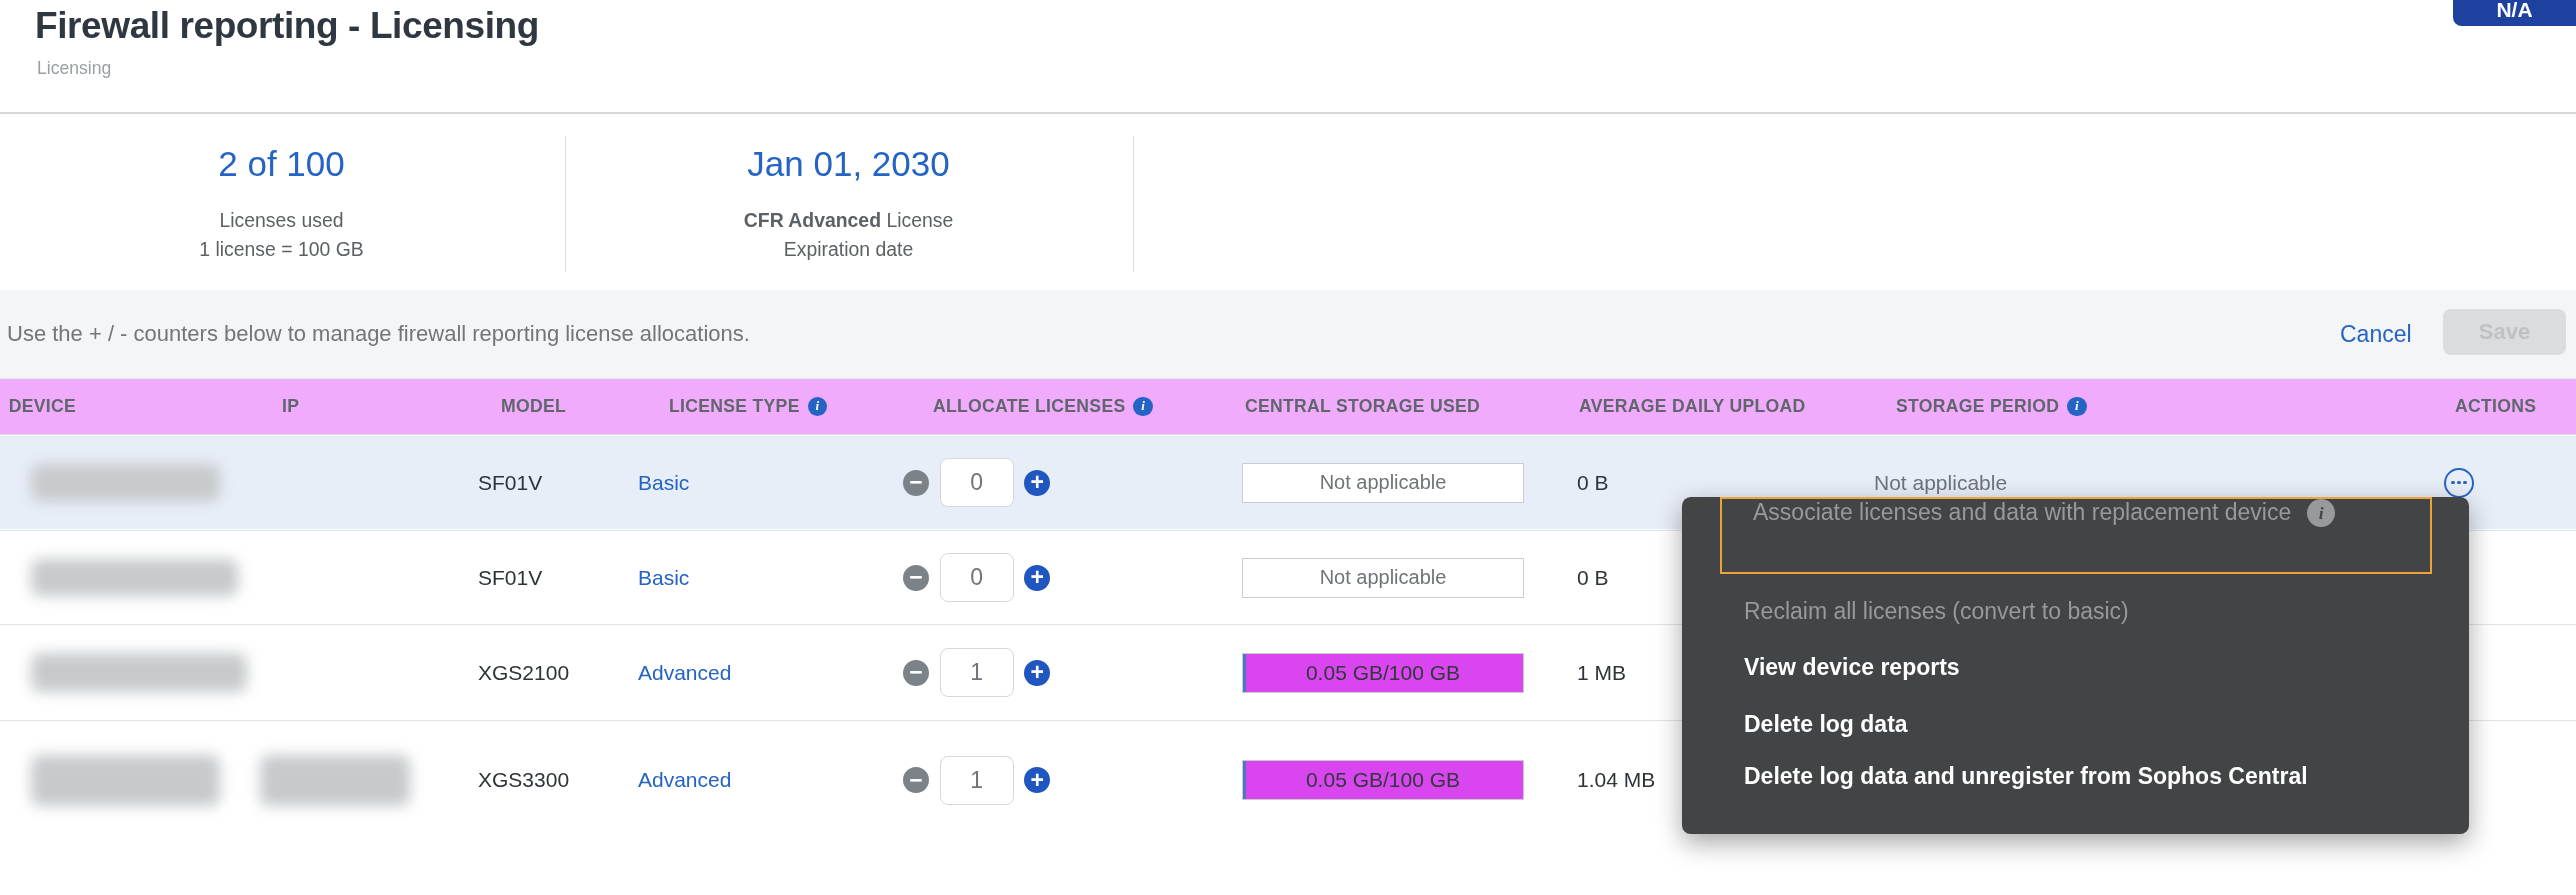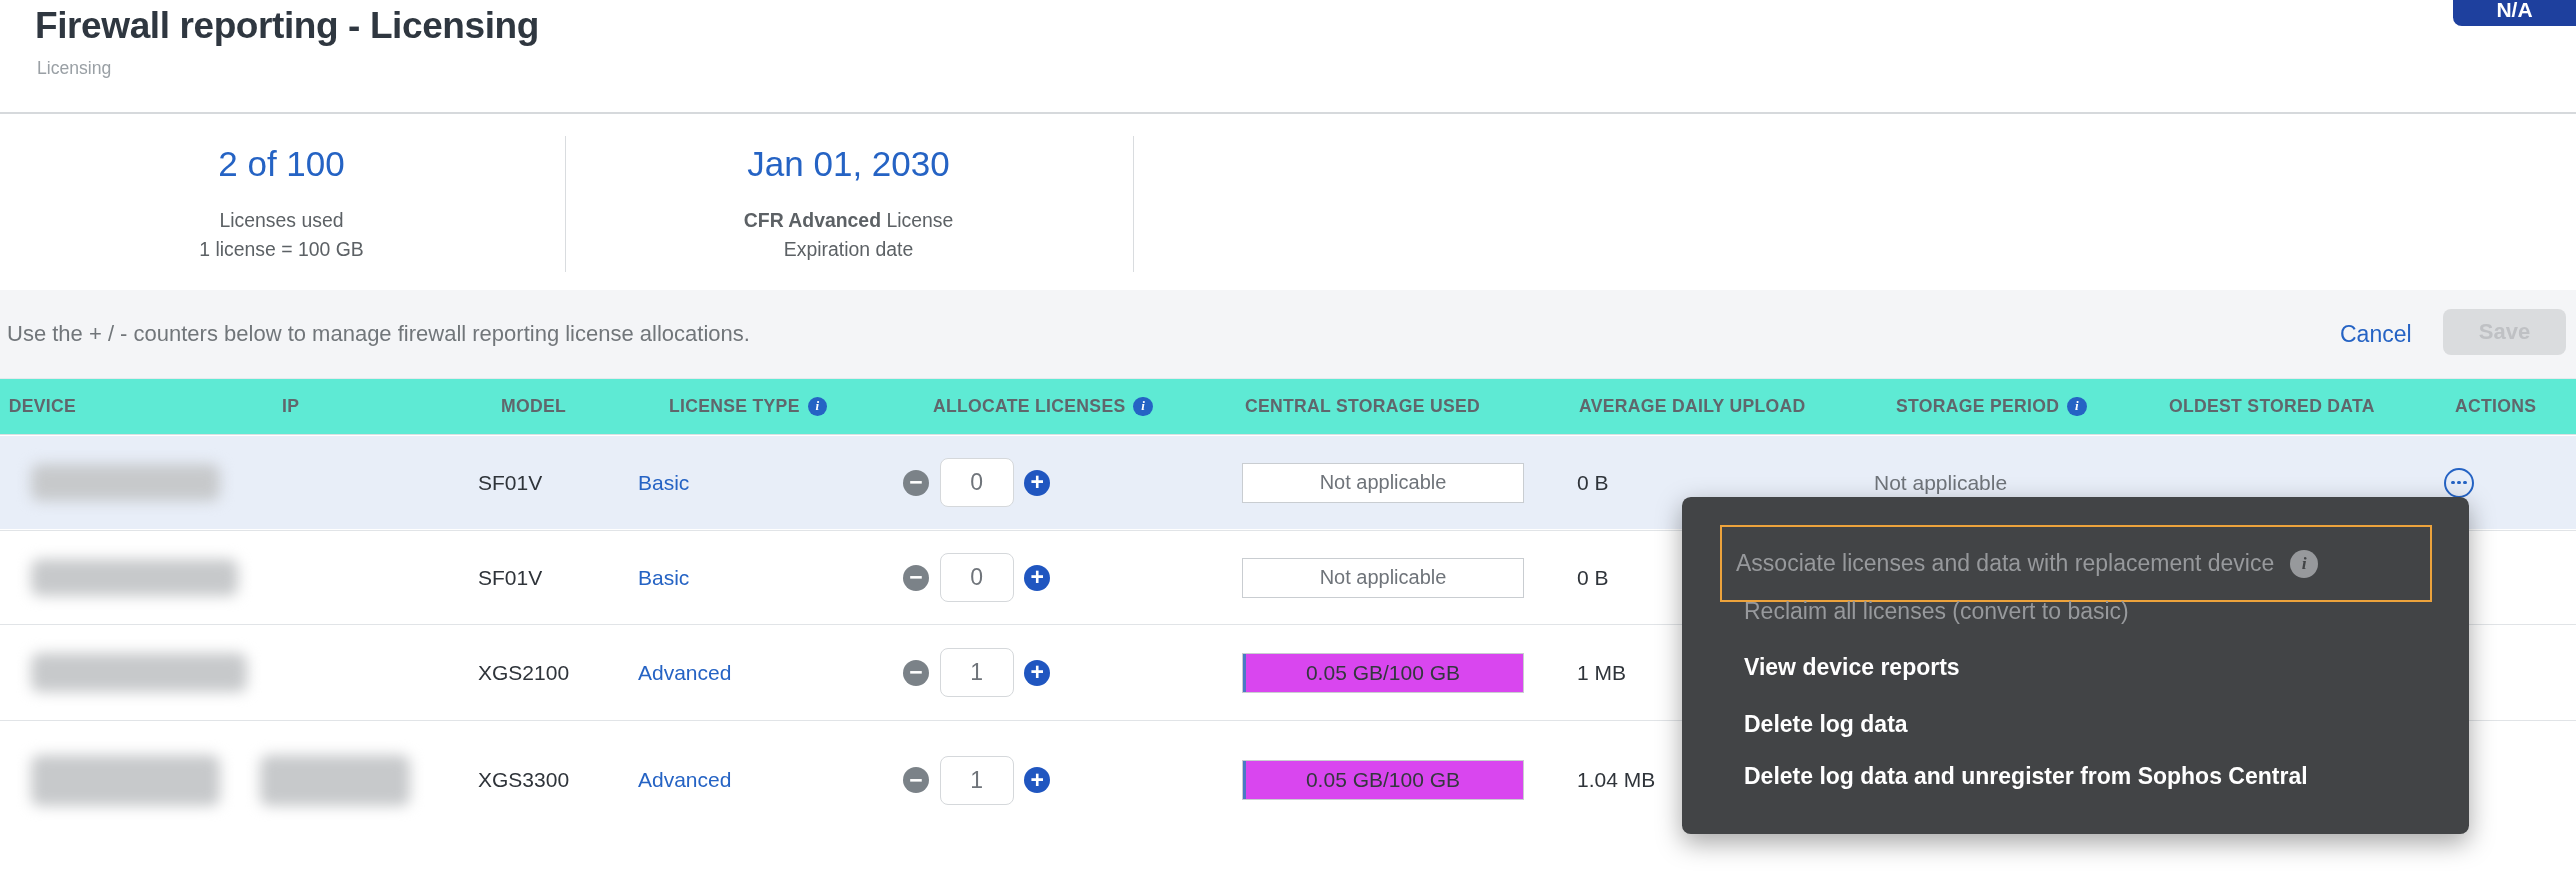--- a/index.html
+++ b/index.html
@@ -20,21 +20,21 @@
   .stat-value { font-size:35px; font-weight:500; color:var(--accent); line-height:1.2; }
   .stat-label { font-size:19.4px; color:#5c6165; margin-top:21px; line-height:1.5; }
 
   
   .toolbar { position:absolute; left:0; top:290px; width:2576px; height:88px; background:#f4f5f7; }
   .instruction { position:absolute; left:7px; top:0; height:100%; display:flex; align-items:center; font-size:22px; color:#71767a; }
   .cancel-link { position:absolute; left:2340px; top:0; height:100%; display:flex; align-items:center; font-size:23px; color:var(--accent); cursor:pointer; }
   .save-btn { position:absolute; left:2443px; top:19.4px; width:123px; height:46px; background:#dadcde; border:none; border-radius:8px; font-family:inherit; font-size:22px; font-weight:600; color:#bfc1c4; }
 
   
-  .thead { position:absolute; left:0; top:378px; width:2576px; height:57px; background:#5eead4; border-top:0.9px solid #e6e9ec; border-bottom:0.9px solid #dcdfe2; }
+  .thead { position:absolute; left:0; top:378px; width:2576px; height:57px; background:#f0abfc; border-top:0.9px solid #e6e9ec; border-bottom:0.9px solid #dcdfe2; }
   .th { position:absolute; top:0; height:100%; display:flex; align-items:center; gap:8px; font-size:17.6px; font-weight:700; color:#60666c; letter-spacing:0.3px; }
   .info-icon { width:19.4px; height:19.4px; border-radius:50%; background:var(--accent); color:#fff; font-size:13px; font-weight:700; font-style:italic; font-family:"Liberation Serif", serif; display:inline-flex; align-items:center; justify-content:center; flex:0 0 auto; }
 
   .row { position:absolute; left:0; width:2576px; background:#fff; }
   .row.selected { background:#e8eef8; }
   .row.b-top { border-top:0.9px solid #e1e4e7; }
   .cell { position:absolute; top:0; height:100%; display:flex; align-items:center; }
   .blob { background:#c7c9cb; filter:blur(7px); border-radius:8.8px; }
   .model-text { font-size:21px; color:#2f343a; }
   .license-link { font-size:21px; color:var(--accent); cursor:pointer; }
@@ -53,21 +53,21 @@
 
   .ellipsis-btn { width:30px; height:30px; border-radius:50%; border:2.2px solid var(--accent); background:transparent; display:flex; align-items:center; justify-content:center; gap:2.6px; padding:0; }
   .ellipsis-btn .dot { width:3.5px; height:3.5px; border-radius:50%; background:var(--accent); }
 
   
   .context-menu { position:absolute; left:1682px; top:497px; width:787px; height:337px; background:var(--menu-dark); border-radius:8.8px; box-shadow:0 8.8px 26px rgba(0,0,0,0.35); }
   .menu-item { position:absolute; left:0; width:100%; display:flex; align-items:center; font-size:23px; }
   .menu-item .label-pad { padding-left:62px; }
   .menu-item.disabled { color:#97999c; font-weight:500; }
   .menu-item.enabled { color:#ffffff; font-weight:600; }
-  .highlight-box { position:absolute; left:38px; top:28px; width:712px; height:77px; border:2.6px solid var(--highlight-orange); display:flex; align-items:center; gap:16px; padding-left:14px; color:#97999c; font-size:23px; font-weight:500; }
+  .highlight-box { position:absolute; left:38px; top:0; width:712px; height:77px; border:2.6px solid var(--highlight-orange); display:flex; align-items:flex-start; gap:16px; padding-left:31px; color:#97999c; font-size:23px; font-weight:500; }
   .menu-info-icon { width:28px; height:28px; border-radius:50%; background:#97999c; color:#424446; font-size:17.6px; font-weight:700; font-style:italic; font-family:"Liberation Serif", serif; display:inline-flex; align-items:center; justify-content:center; flex:0 0 auto; }
 </style>
 </head>
 <body>
 
 <div class="screen">
 
   <div class="page-header">
     <div class="page-title">Firewall reporting - Licensing</div>
     <div class="breadcrumb">Licensing</div>
@@ -121,23 +121,20 @@
     <div class="th" style="left:1245px">
         <span>CENTRAL STORAGE USED</span>
       </div>
     <div class="th" style="left:1579px">
         <span>AVERAGE DAILY UPLOAD</span>
       </div>
     <div class="th" style="left:1896px">
         <span>STORAGE PERIOD</span>
         <span class="info-icon">i</span>
       </div>
-    <div class="th" style="left:2169px">
-        <span>OLDEST STORED DATA</span>
-      </div>
     <div class="th" style="left:2455px">
         <span>ACTIONS</span>
       </div>
   </div>
 
   <div class="row selected" style="top:436px; height:93px;">
     <div class="cell" style="left:31px">
         <div class="blob" style="width:189px;height:37px;"></div>
       </div>
     <div class="cell" style="left:478px">

